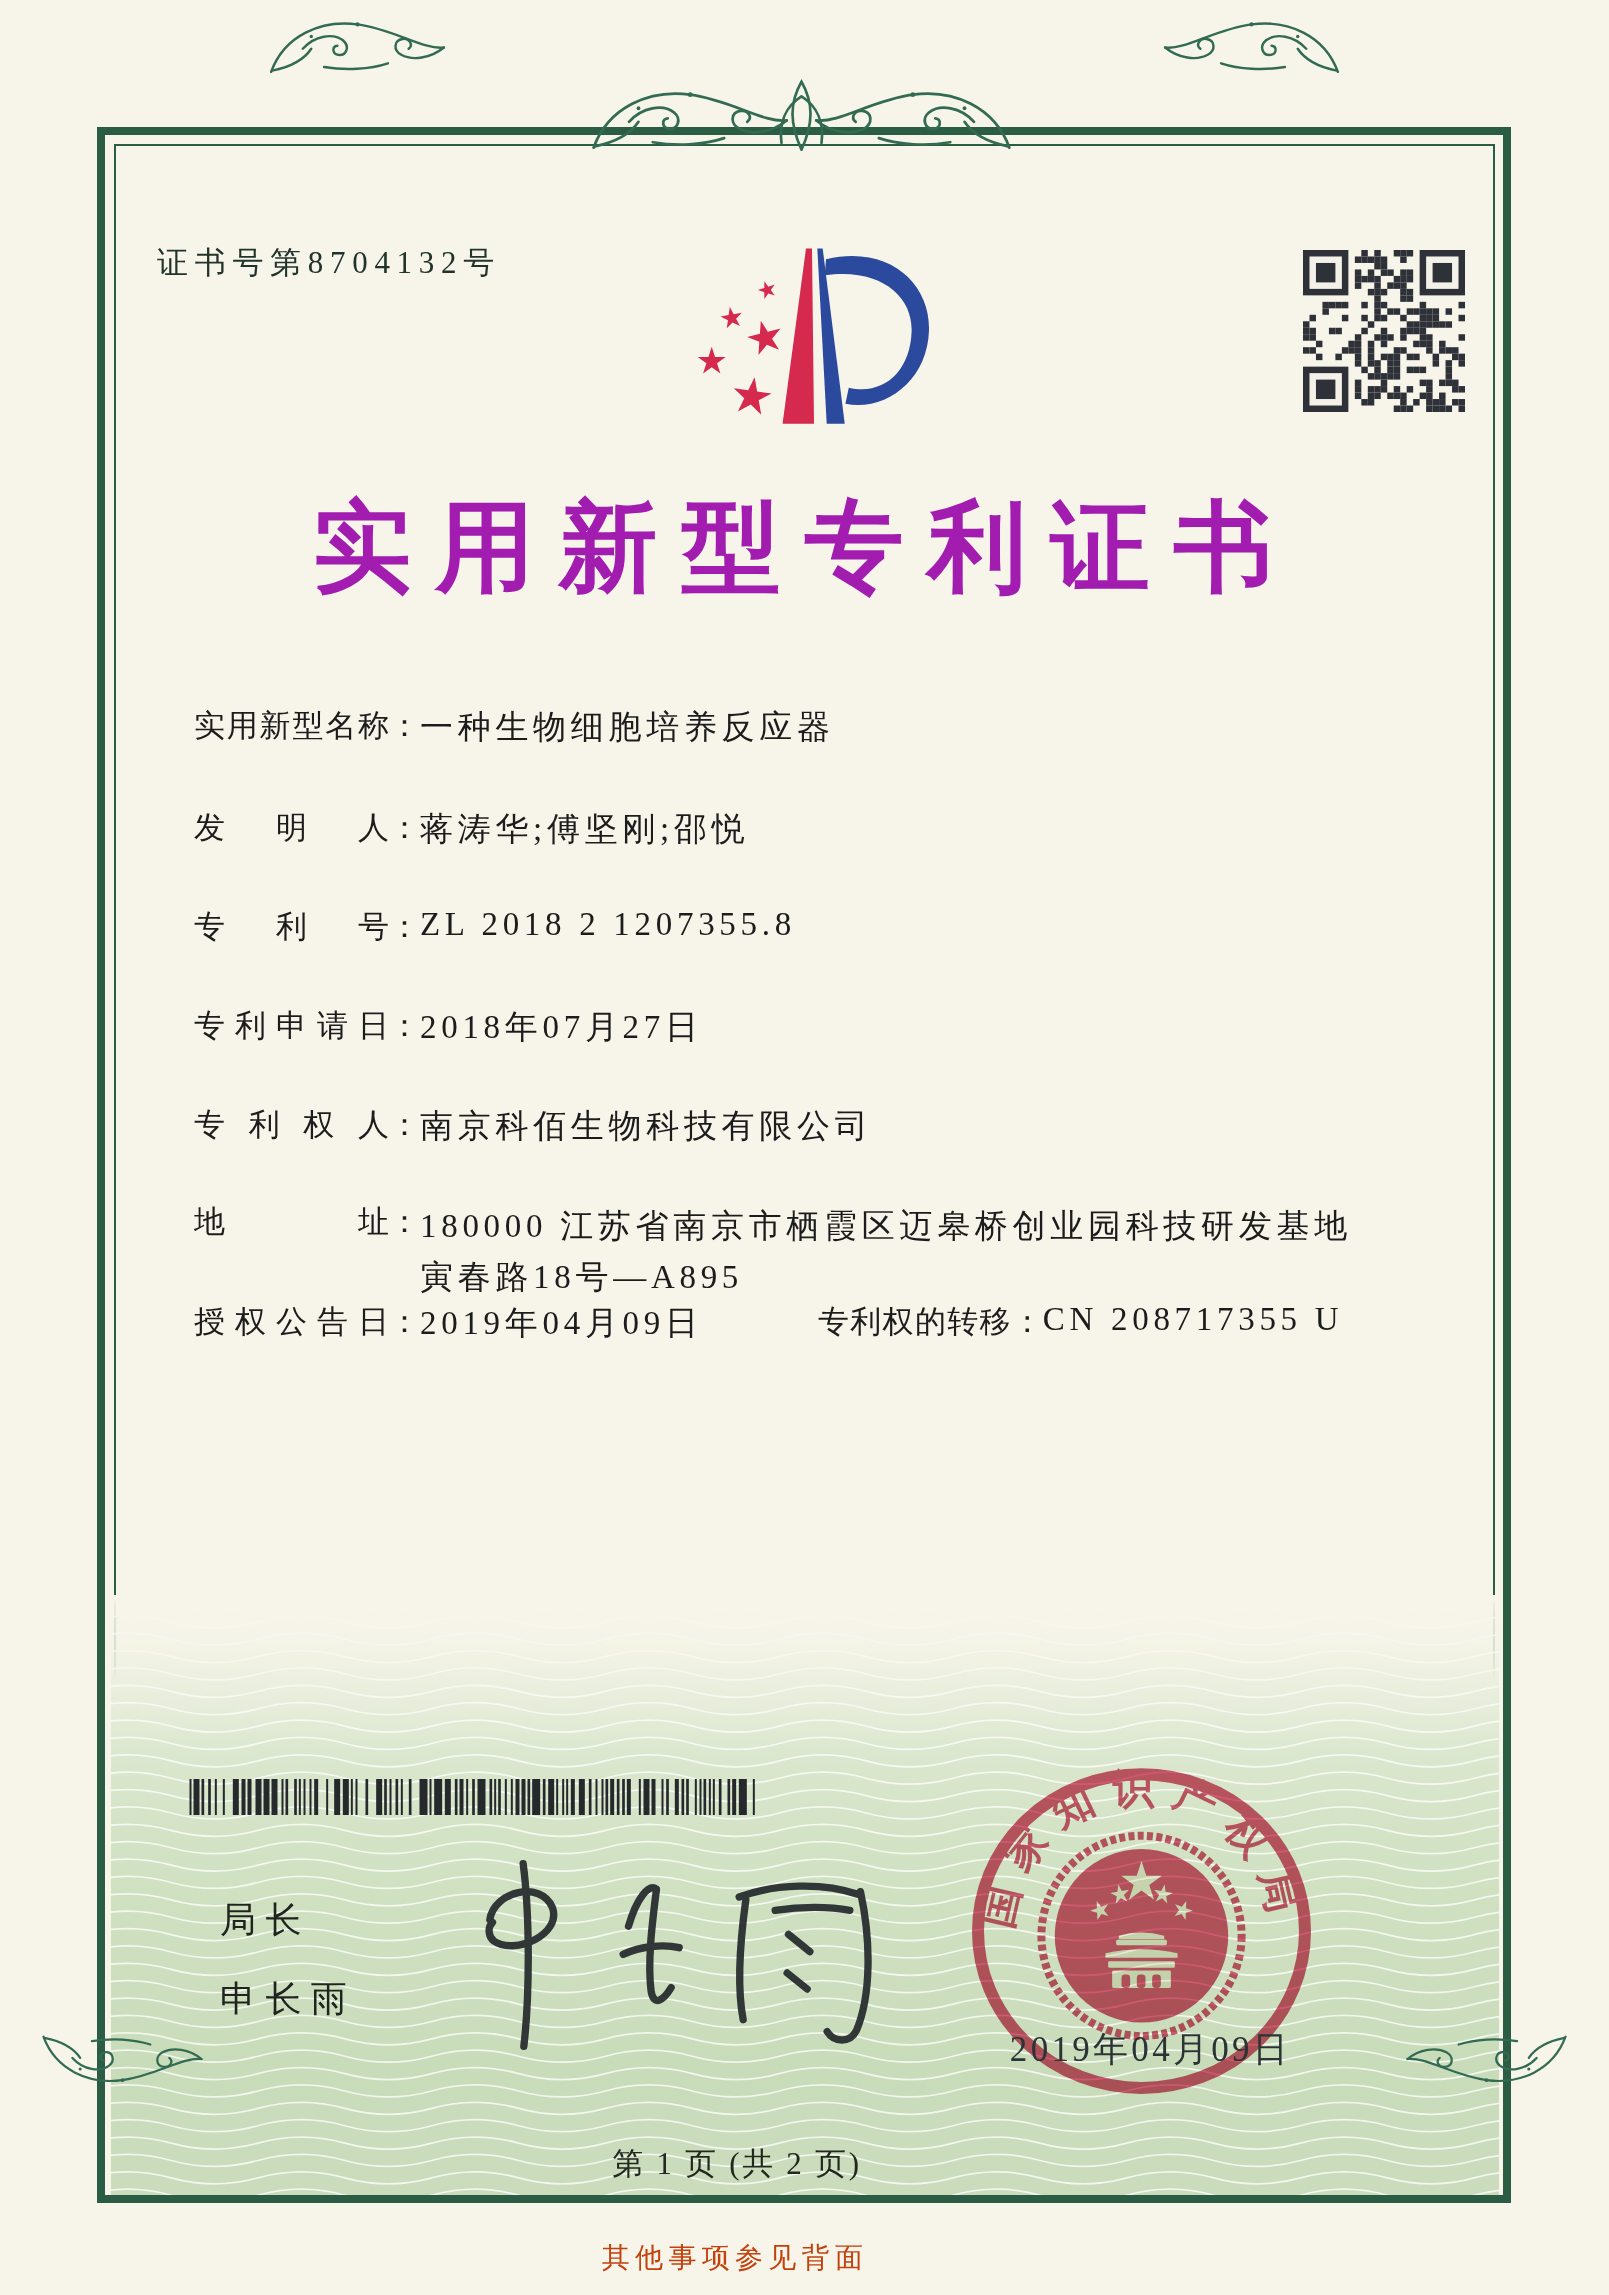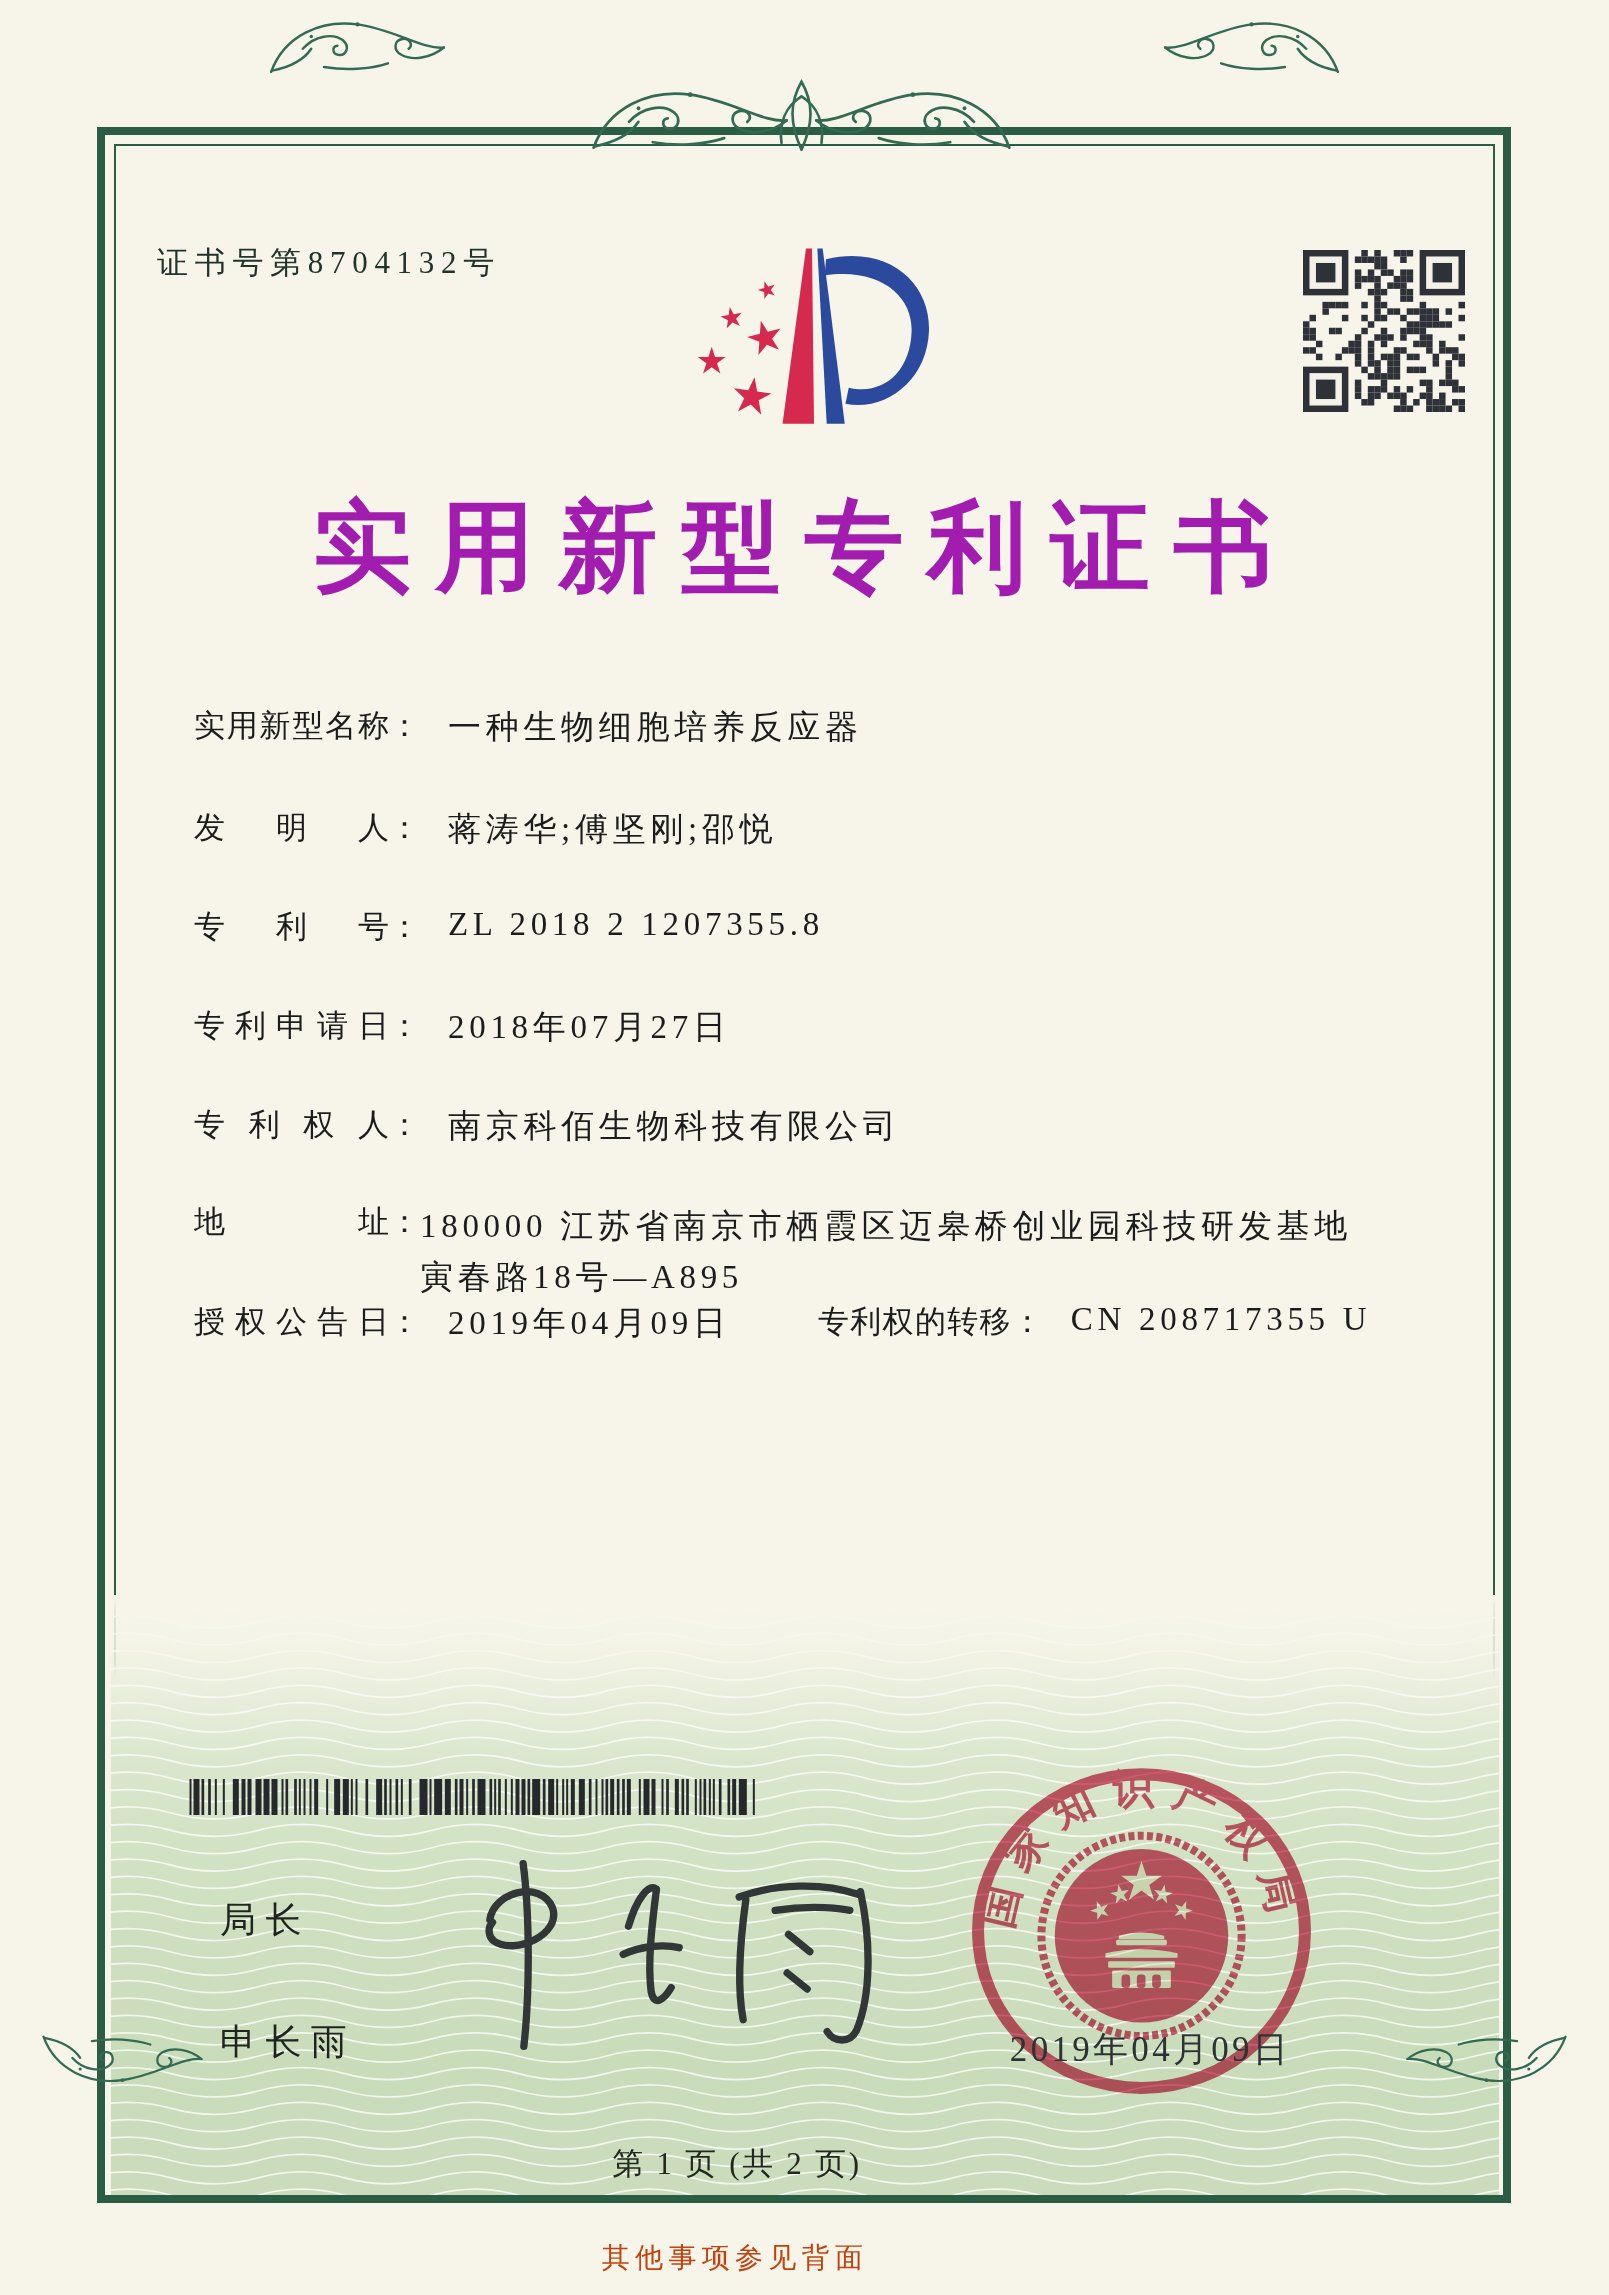--- a/index.html
+++ b/index.html
@@ -13,38 +13,38 @@
   
   .border-outer{left:97px;top:127px;width:1398px;height:2060px;border:8.7px solid #2b5c44;z-index:3;pointer-events:none;}
   .border-inner{left:114px;top:144px;width:1377px;height:2039px;border:2px solid #2b5c44;z-index:0;pointer-events:none;}
   
   .cert-no{left:157px;top:242px;font-size:31px;letter-spacing:6.7px;color:#21332a;z-index:5;}
   .title{left:0;width:1609px;top:482px;text-align:center;font-size:99px;font-weight:bold;letter-spacing:24px;color:#a21caf;z-index:5;}
   
   .row{left:194px;width:1243px;font-size:33px;z-index:5;white-space:nowrap;}
   .flabel{display:inline-block;width:195px;font-size:31px;text-align:justify;text-align-last:justify;vertical-align:top;}
   .fcolon{display:inline-block;width:31px;font-size:31px;vertical-align:top;}
-  .fvalue{display:inline-block;letter-spacing:4.7px;vertical-align:top;margin-left:28px;}
+  .fvalue{display:inline-block;letter-spacing:4.7px;vertical-align:top;}
   .addr-block{display:inline-block;width:989px;white-space:normal;letter-spacing:4.7px;vertical-align:top;line-height:51px;}
   .grant-no{left:818px;z-index:5;font-size:33px;white-space:nowrap;}
   .gn-label{font-size:31px;letter-spacing:1.3px;}
   
   .body-text{left:192px;top:1378px;width:1228px;font-size:32px;line-height:69px;text-align:justify;z-index:5;color:#22261f;}
   .body-text p{margin:0;text-indent:67px;}
   
   .guilloche{left:111px;top:1595px;width:1388px;height:601px;z-index:1;
     background:linear-gradient(180deg, rgba(231,238,222,0) 0%, #e2ebd6 14%, #d2e2c4 42%, #c9dcba 78%, #cadcbc 100%);}
   .guilloche svg{position:absolute;left:0;top:0;}
   .guilloche .fade{position:absolute;left:0;top:0;width:100%;height:174px;
     background:linear-gradient(180deg,#f7f5ea 0%, rgba(247,245,234,0) 90%);}
   
   .barcode{left:189px;top:1779px;width:573px;height:36px;z-index:5;}
   
   .sig-role{left:220px;top:1896px;font-size:36px;letter-spacing:9.4px;color:#20241f;z-index:5;}
-  .sig-name{left:220px;top:1975px;font-size:36px;letter-spacing:9.4px;color:#20241f;z-index:5;margin-top:43px;}
+  .sig-name{left:220px;top:1975px;font-size:36px;letter-spacing:9.4px;color:#20241f;z-index:5;}
   .sig-script{left:428px;top:1841px;z-index:5;}
   
   .seal{left:961px;top:1761px;z-index:4;mix-blend-mode:multiply;}
   .seal-date{left:977px;top:2026px;width:347px;text-align:center;font-size:35px;letter-spacing:3.3px;color:#2c3335;z-index:6;}
   
   .page-info{left:69px;top:2143px;width:1336px;text-align:center;font-size:31px;letter-spacing:2.7px;z-index:5;color:#23281f;}
   .back-note{left:67px;top:2239px;width:1336px;text-align:center;font-size:28px;letter-spacing:5.3px;z-index:5;color:#c2410c;}
   
   .orn{z-index:4;pointer-events:none;}
   svg text{font-family:"Liberation Serif","DejaVu Serif",serif;}

